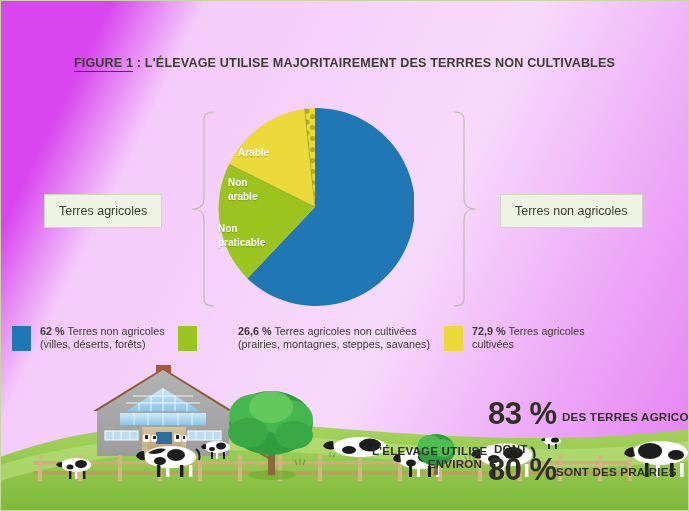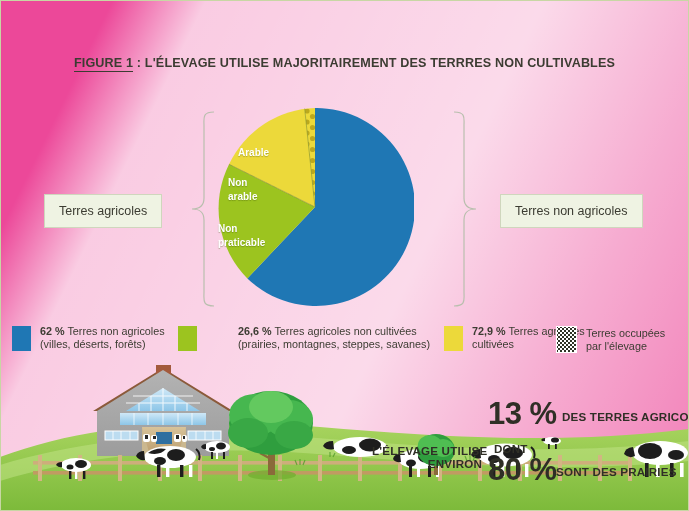--- a/index.html
+++ b/index.html
@@ -5,21 +5,21 @@
   html,body{margin:0;padding:0;}
   body{
     width:689px;height:511px;
     font-family:"Liberation Sans", sans-serif;
     background:#fff;
     overflow:hidden;
   }
   #page{
     position:relative;
     width:689px;height:511px;
-    background:#ec4899;
+    background:#d946ef;
     overflow:hidden;
   }
   
   #sheen{
     position:absolute;left:0;top:0;width:689px;height:511px;
     background:linear-gradient(116deg,
       rgba(255,255,255,0) 0%,
       rgba(255,255,255,0) 12%,
       rgba(255,255,255,0.72) 22%,
       rgba(255,255,255,0.80) 58%,
@@ -229,27 +229,20 @@
     </div>
 
     <div class="leg" id="leg2">
       <div class="leg-sw" style="background:#ecd93a"></div>
       <div class="leg-txt">
         <b>72,9 %</b><span> Terres agricoles</span><br>
         <span>cultivées</span>
       </div>
     </div>
 
-    <div class="leg" id="leg3">
-      <div class="leg-sw pattern"></div>
-      <div class="leg-txt">
-        <span>Terres occupées</span><br>
-        <span>par l'élevage</span>
-      </div>
-    </div>
 
   </div>
 
   <div id="illus">
     <svg width="689" height="146" viewBox="0 0 689 146">
       <defs>
         <linearGradient id="grassG" x1="0" y1="0" x2="0" y2="1">
           <stop offset="0%" stop-color="#a8d45f"></stop>
           <stop offset="100%" stop-color="#7cba3a"></stop>
         </linearGradient>
@@ -460,21 +453,21 @@
         <path d="M330 92 l0 -5 M333 92 l2 -4"></path>
       </g>
     </svg>
   </div>
 
   <div id="stats">
     <div class="st-row st-small" id="st-lead">
       <span>L'ÉLEVAGE UTILISE</span><br>
       <span>ENVIRON</span>
     </div>
-    <div class="st-row st-big" id="st-50">13 %</div>
+    <div class="st-row st-big" id="st-50">83 %</div>
     <div class="st-row st-cap" id="st-des">DES TERRES AGRICOLES</div>
     <div class="st-row st-cap" id="st-dont">DONT</div>
     <div class="st-row st-big" id="st-80">80 %</div>
     <div class="st-row st-cap" id="st-sont">SONT DES PRAIRIES</div>
   </div>
 
   <div id="frame"></div>
 </div>
 
 </body></html>

